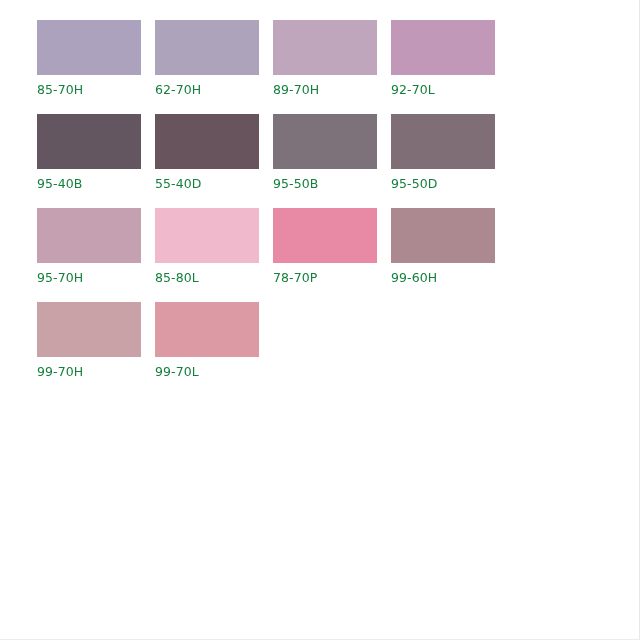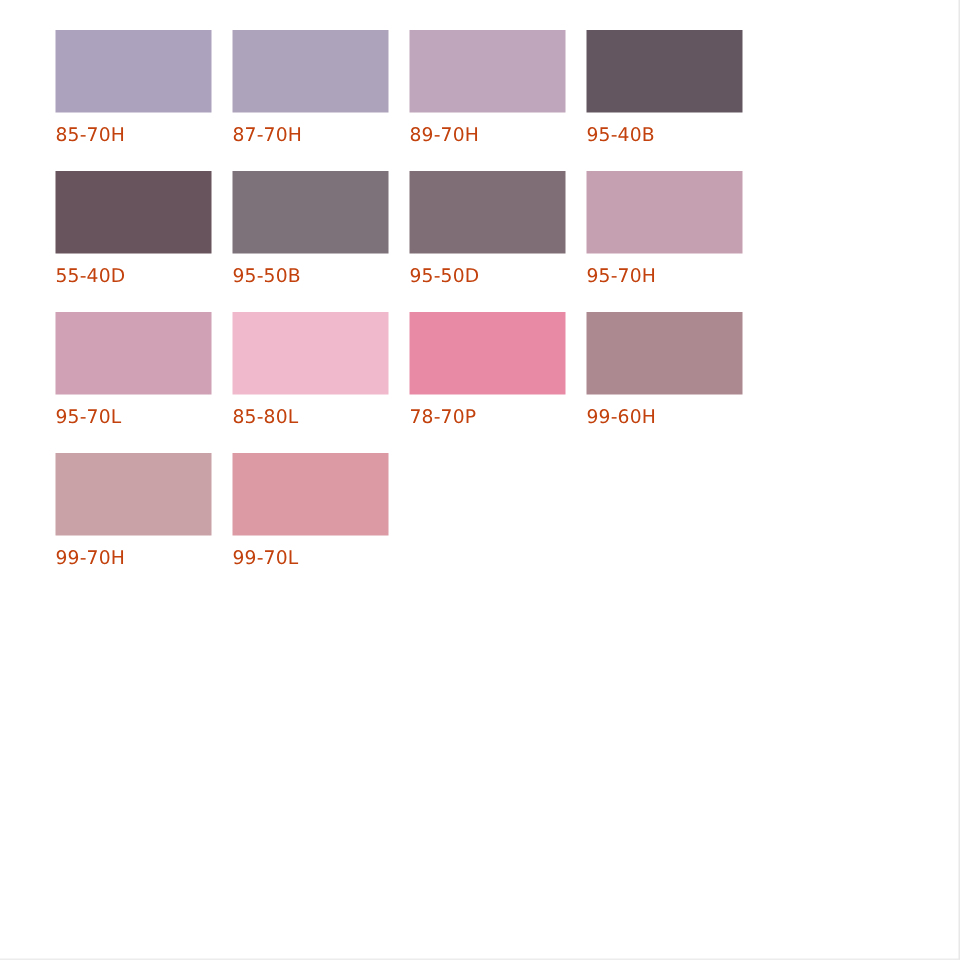--- a/index.html
+++ b/index.html
@@ -39,65 +39,65 @@
   }
   .swatch-chip {
     width: 104px;
     height: 55px;
     display: block;
   }
   .swatch-label {
     margin-top: 7px;
     font-size: 12.5px;
     line-height: 15px;
-    color: #c2410c;
+    color: #15803d;
     letter-spacing: 0.1px;
     white-space: nowrap;
   }
 </style>
 </head>
 <body>
 
 <div id="page">
   <div id="swatch-grid">
       <div class="swatch-cell">
         <div class="swatch-chip" style="background-color: rgb(173, 162, 190);"></div>
         <div class="swatch-label">85-70H</div>
       </div>
       <div class="swatch-cell">
         <div class="swatch-chip" style="background-color: rgb(173, 164, 188);"></div>
-        <div class="swatch-label">87-70H</div>
+        <div class="swatch-label">62-70H</div>
       </div>
       <div class="swatch-cell">
         <div class="swatch-chip" style="background-color: rgb(192, 166, 188);"></div>
         <div class="swatch-label">89-70H</div>
+      </div>
+      <div class="swatch-cell">
+        <div class="swatch-chip" style="background-color: rgb(194, 152, 184);"></div>
+        <div class="swatch-label">92-70L</div>
       </div>
       <div class="swatch-cell">
         <div class="swatch-chip" style="background-color: rgb(100, 86, 96);"></div>
         <div class="swatch-label">95-40B</div>
       </div>
       <div class="swatch-cell">
         <div class="swatch-chip" style="background-color: rgb(104, 84, 92);"></div>
         <div class="swatch-label">55-40D</div>
       </div>
       <div class="swatch-cell">
         <div class="swatch-chip" style="background-color: rgb(125, 113, 122);"></div>
         <div class="swatch-label">95-50B</div>
       </div>
       <div class="swatch-cell">
         <div class="swatch-chip" style="background-color: rgb(128, 110, 118);"></div>
         <div class="swatch-label">95-50D</div>
       </div>
       <div class="swatch-cell">
         <div class="swatch-chip" style="background-color: rgb(197, 160, 176);"></div>
         <div class="swatch-label">95-70H</div>
-      </div>
-      <div class="swatch-cell">
-        <div class="swatch-chip" style="background-color: rgb(208, 160, 180);"></div>
-        <div class="swatch-label">95-70L</div>
       </div>
       <div class="swatch-cell">
         <div class="swatch-chip" style="background-color: rgb(240, 185, 204);"></div>
         <div class="swatch-label">85-80L</div>
       </div>
       <div class="swatch-cell">
         <div class="swatch-chip" style="background-color: rgb(232, 138, 166);"></div>
         <div class="swatch-label">78-70P</div>
       </div>
       <div class="swatch-cell">

